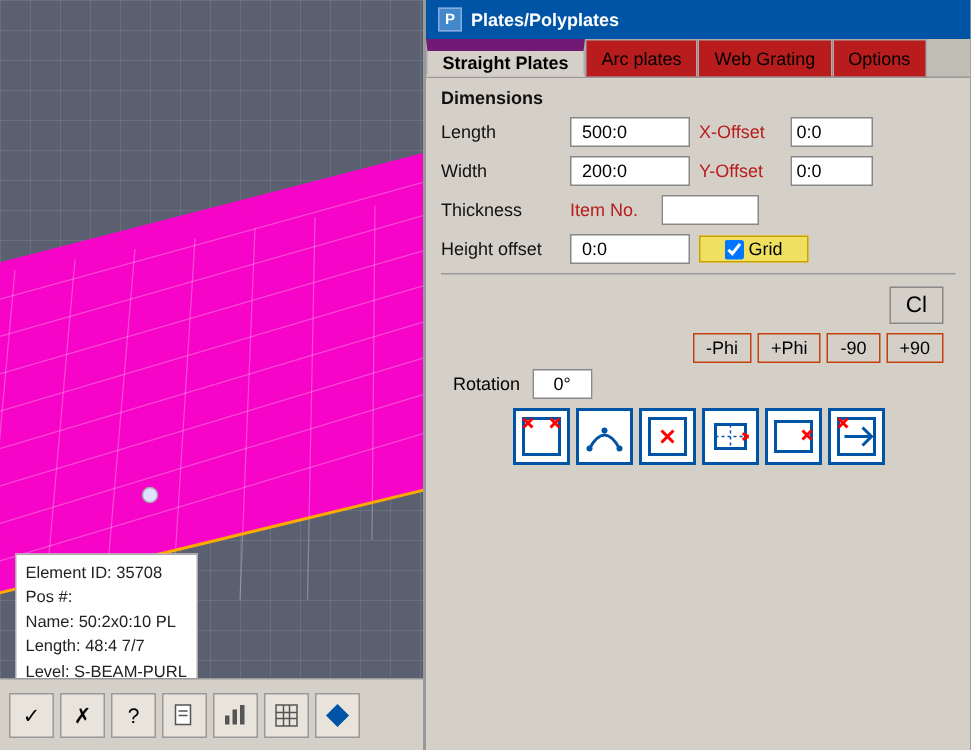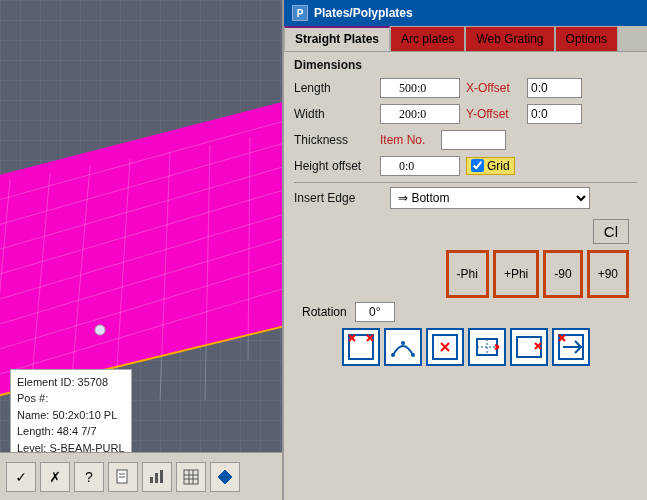--- a/index.html
+++ b/index.html
@@ -115,21 +115,21 @@
       cursor: pointer;
       background: #d4d0c8;
       font-size: 12px;
       display: flex;
       align-items: center;
     }
     .tab.active {
       background: #d4d0c8;
       border-bottom: 2px solid #d4d0c8;
       font-weight: bold;
-      border-top: 2px solid #701a75;
+      border-top: 8px solid #701a75;
     }
     .tab:not(.active) {
       background: #b91c1c;
     }
 
     
     .form-content {
       padding: 6px 10px;
       flex: 1;
     }
@@ -153,23 +153,22 @@
       font-size: 12px;
       color: #111;
       flex-shrink: 0;
     }
 
     .form-input {
       width: 80px;
       height: 20px;
       border: 1px solid #888;
       background: white;
-      padding: 0 18px;
-      font-size: 12px;
-      font-family: Liberation Serif, serif;
+      padding: 0 7px;
+      font-size: 12px;
     }
 
     .form-select {
       width: 80px;
       height: 20px;
       border: 1px solid #888;
       background: white;
       font-size: 12px;
     }
 
@@ -184,25 +183,25 @@
       height: 20px;
       border: 1px solid #888;
       background: white;
       padding: 0 3px;
       font-size: 12px;
     }
 
     
     .grid-area {
       display: flex;
-      align-items: flex-start;
+      align-items: flex-end;
       gap: 3px;
       background: #f0e060;
       border: 1px solid #cca000;
-      padding: 1px 4px;
+      padding: 1px 16px;
     }
 
     
     .itemno-input {
       width: 65px;
       height: 20px;
       border: 1px solid #888;
       background: white;
     }
 
@@ -245,22 +244,22 @@
     }
 
     
     .phi-row {
       display: flex;
       justify-content: flex-end;
       gap: 4px;
       padding: 2px 8px;
     }
     .phi-btn {
-      padding: 14px 8px;
-      border: 3px solid #c2410c;
+      padding: 2px 8px;
+      border: 1px solid #c2410c;
       background: #d4d0c8;
       font-size: 12px;
       cursor: pointer;
     }
 
     
     .rotation-row {
       display: flex;
       align-items: center;
       gap: 8px;
@@ -440,29 +439,20 @@
       <input class="form-input" type="text" value="0:0" style="">
       <div class="grid-area">
         <input type="checkbox" checked="" style="">
         <span>Grid</span>
       </div>
     </div>
 
     <div class="divider"></div>
 
 
-    <div class="insertion-row">
-      <span class="insertion-label">Insert Edge</span>
-      <select class="insertion-select">
-        <option>⇒ Bottom</option>
-        <option>⇒ Top</option>
-        <option>⇒ Left</option>
-        <option>⇒ Right</option>
-      </select>
-    </div>
 
     <div class="buttons-row">
       <button class="btn">Cl</button>
     </div>
 
     <div class="phi-row">
       <button class="phi-btn">-Phi</button>
       <button class="phi-btn">+Phi</button>
       <button class="phi-btn">-90</button>
       <button class="phi-btn">+90</button>

